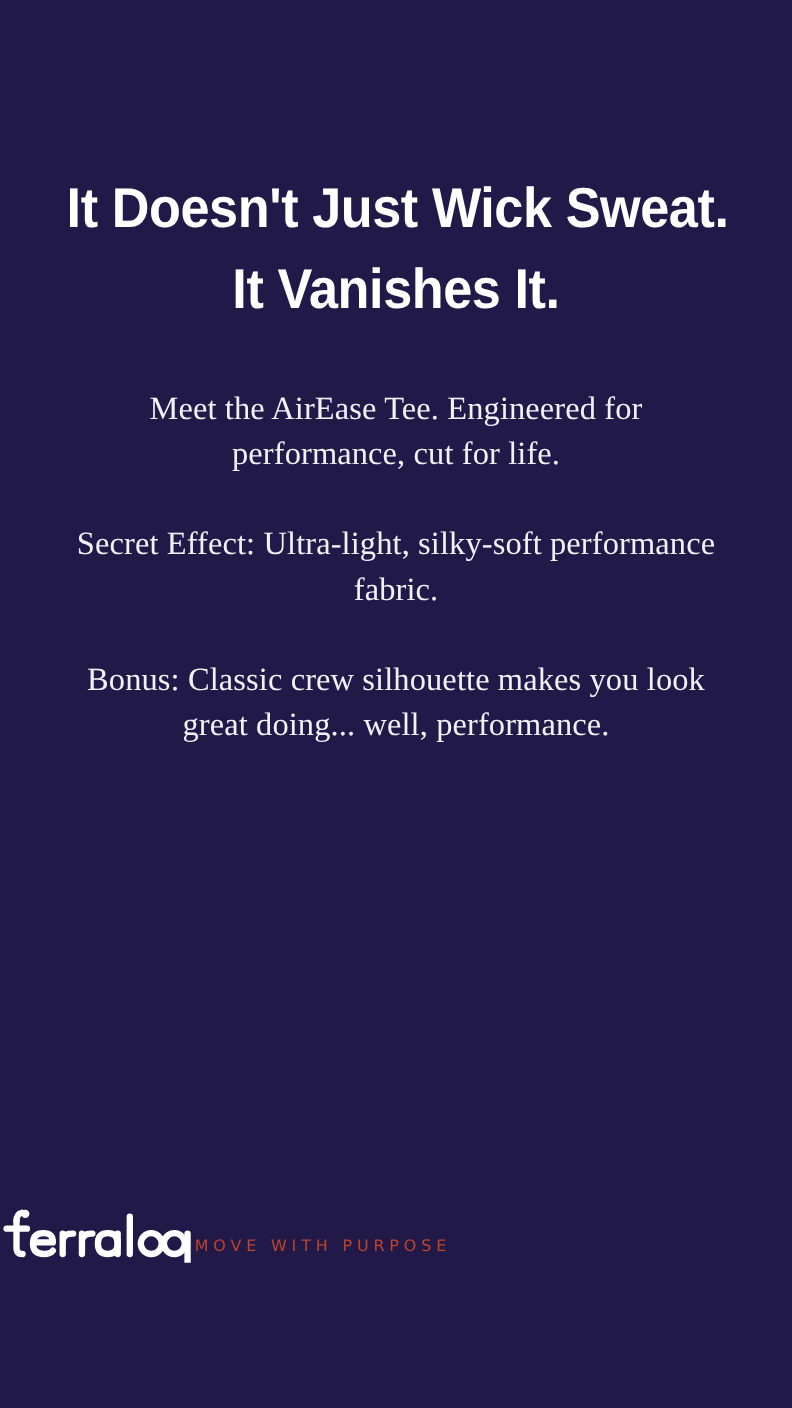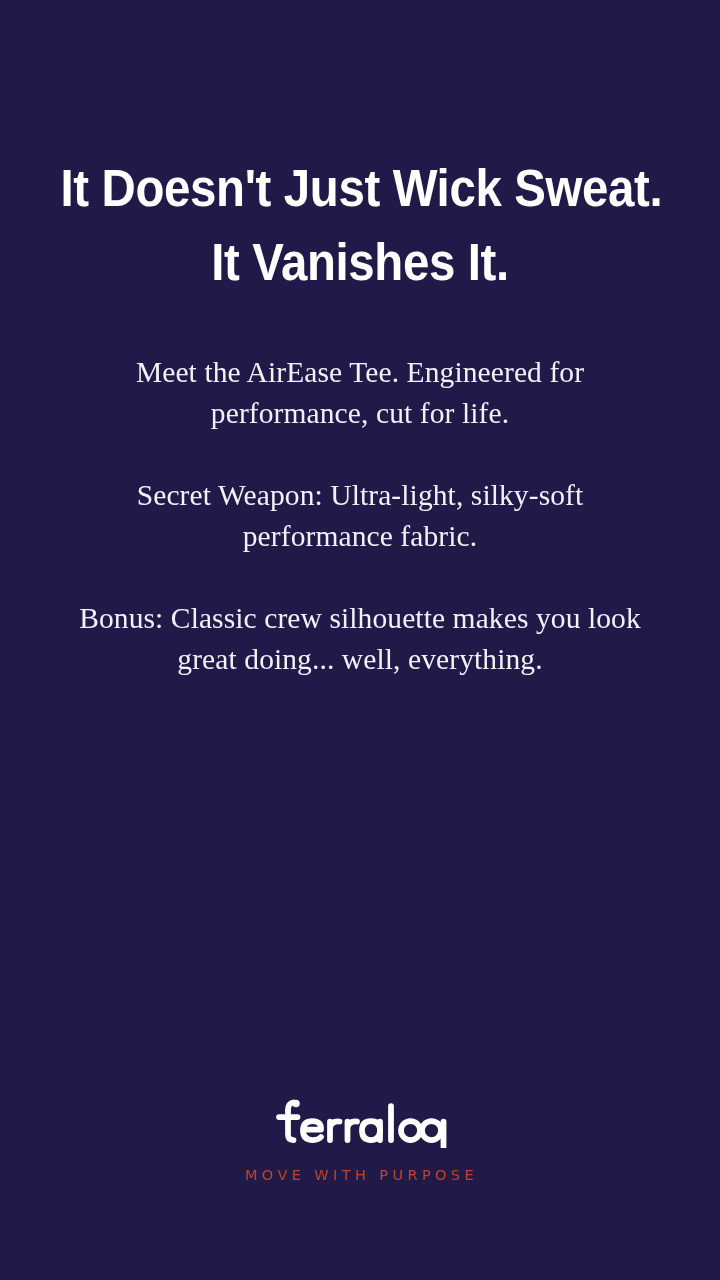--- a/index.html
+++ b/index.html
@@ -67,21 +67,20 @@
 
   .para + .para { margin-top:41px; }
 
   
   .footer {
     position:absolute;
     left:0;
     right:0;
     top:1098px;
     display:flex;
-    flex-direction:column;
     align-items:center;
   }
 
   .logo-lockup {
     position:relative;
     margin-left:2px;
     display:flex;
     align-items:flex-end;
     justify-content:center;
   }
@@ -105,22 +104,22 @@
 
 <div class="creative">
 
   <div class="headline-block">
     <span class="headline-line">It Doesn't Just Wick Sweat.</span>
     <span class="headline-line">It Vanishes It.</span>
   </div>
 
   <div class="body-block">
     <p class="para">Meet the AirEase Tee. Engineered for performance, cut for life.</p>
-    <p class="para">Secret Weapon: Ultra-light, silky-soft performance fabric.</p>
-    <p class="para">Bonus: Classic crew silhouette makes you look great doing... well, everything.</p>
+    <p class="para">Secret Effect: Ultra-light, silky-soft performance fabric.</p>
+    <p class="para">Bonus: Classic crew silhouette makes you look great doing... well, performance.</p>
   </div>
 
   <div class="footer">
 
     <div class="logo-lockup">
 
       <svg class="logo-mark" width="172" height="50" viewBox="0 0 344 100">
         <g fill="none" stroke="#ffffff" stroke-width="11.5" stroke-linecap="round" stroke-linejoin="round">
 
           <path d="M26 24 L26 73 Q26 84 37 84"></path>

